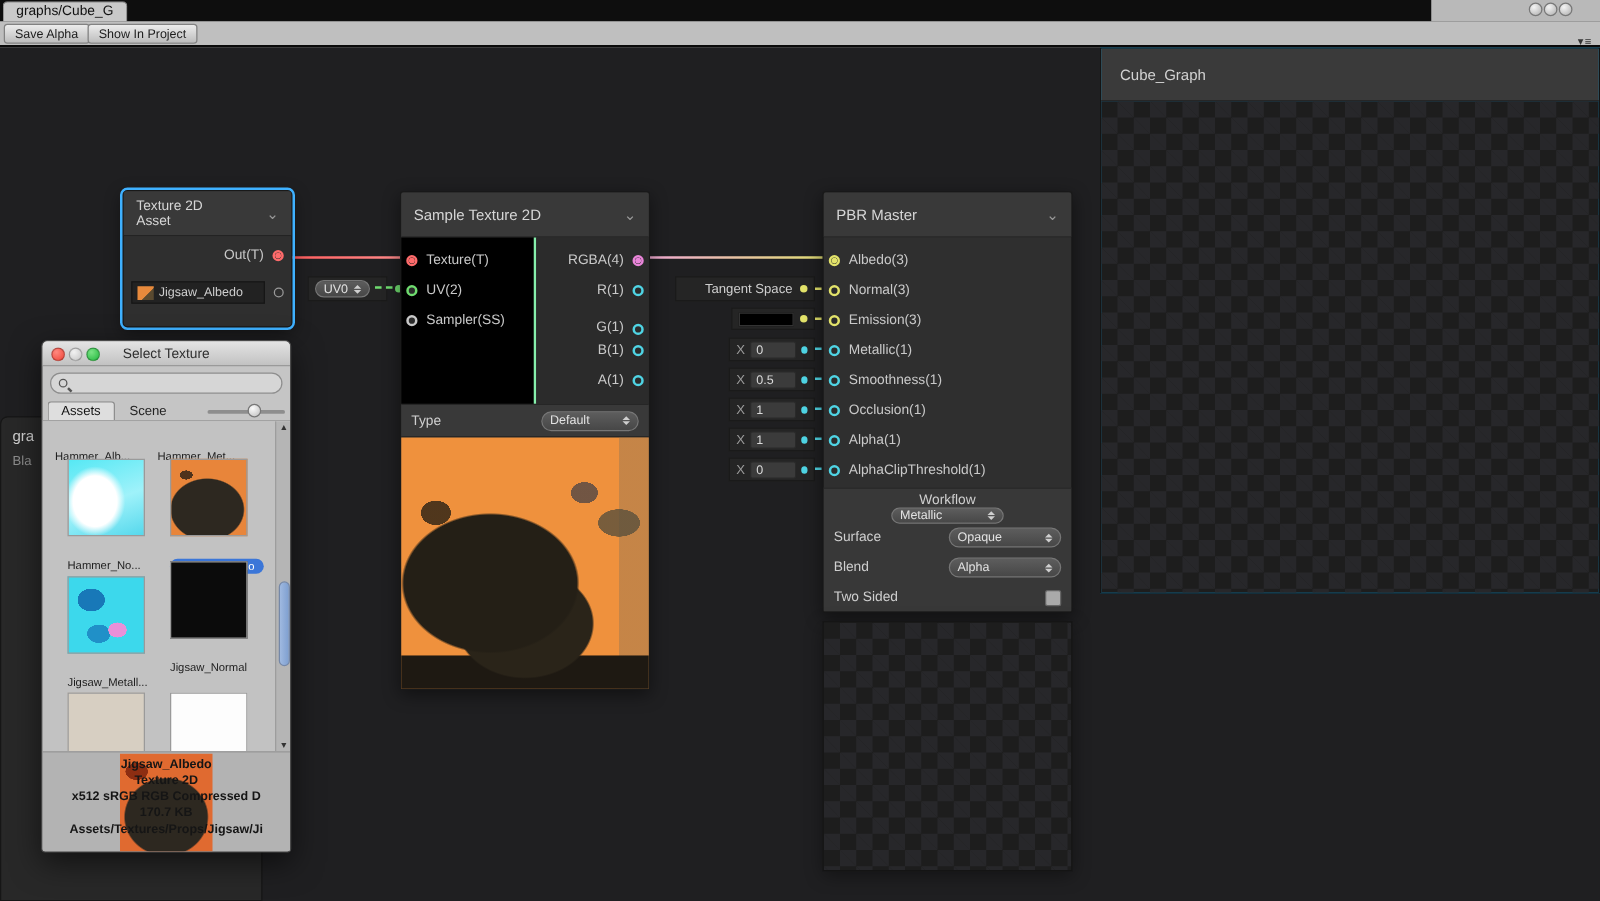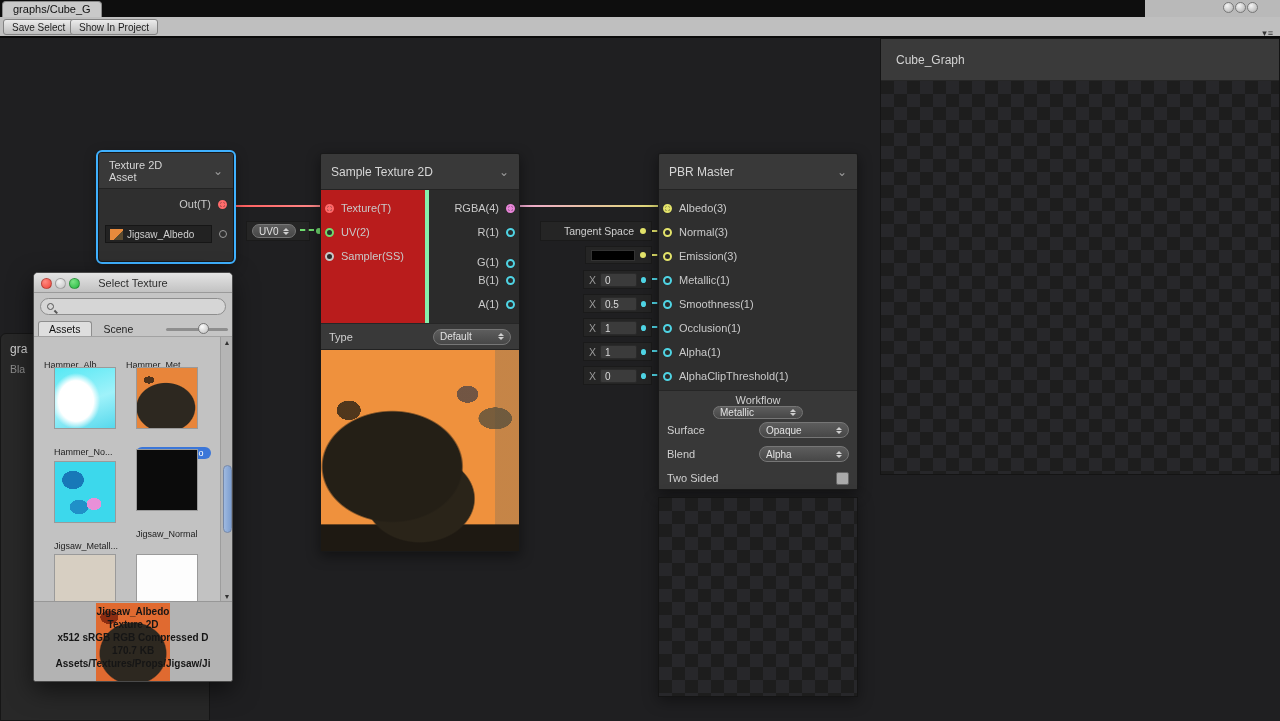--- a/index.html
+++ b/index.html
@@ -92,21 +92,21 @@
 
   <div class="tabstrip">
     <div class="tabstrip-right">
       <span class="winbtn" style="left:78px;"></span>
       <span class="winbtn" style="left:90px;"></span>
       <span class="winbtn" style="left:102px;"></span>
     </div>
     <div class="doc-tab">graphs/Cube_G</div>
   </div>
   <div class="toolbar">
-    <button class="tbtn" style="left:3px;">Save Select</button>
+    <button class="tbtn" style="left:3px;">Save Alpha</button>
     <button class="tbtn" style="left:70px;">Show In Project</button>
     <span class="menu-glyphs"><span>▾</span><span>≡</span></span>
   </div>
 
   <div class="bb">
     <div style="padding:8px 0 0 9px; font-size:12px; color:#cfcfcf;">gra</div>
     <div style="padding:7px 0 0 9px; font-size:10.5px; color:#8d8d8d;">Bla</div>
   </div>
 
   <div style="position:absolute; left:880px; top:38px; width:400px; height:437px; background:#0ea5e9;
@@ -154,21 +154,21 @@
   <span class="dot g" style="left:316px; top:228px;"></span>
   <div class="dash g" style="left:300px; top:229px; width:14px;"></div>
   <div class="dash g" style="left:324px; top:229px; width:10px;"></div>
 
   <div class="node" style="left:320px; top:153px; width:200px; height:399px;">
     <div class="ntitle">
       <span>Sample Texture 2D</span>
       <span class="chev">⌄</span>
     </div>
     <div style="display:flex; height:133px;">
-      <div style="width:108px; background:#b91c1c; border-right:4px solid #86efac; padding:6px 0 0 4px;">
+      <div style="width:108px; background:#000000; border-right:2px solid #86efac; padding:6px 0 0 4px;">
         <div class="prow">
             <span class="port p-red filled"></span>
           <span>Texture(T)</span>
           </div>
         <div class="prow">
             <span class="port p-green"></span>
           <span>UV(2)</span>
           </div>
         <div class="prow">
             <span class="port p-gray"></span>

